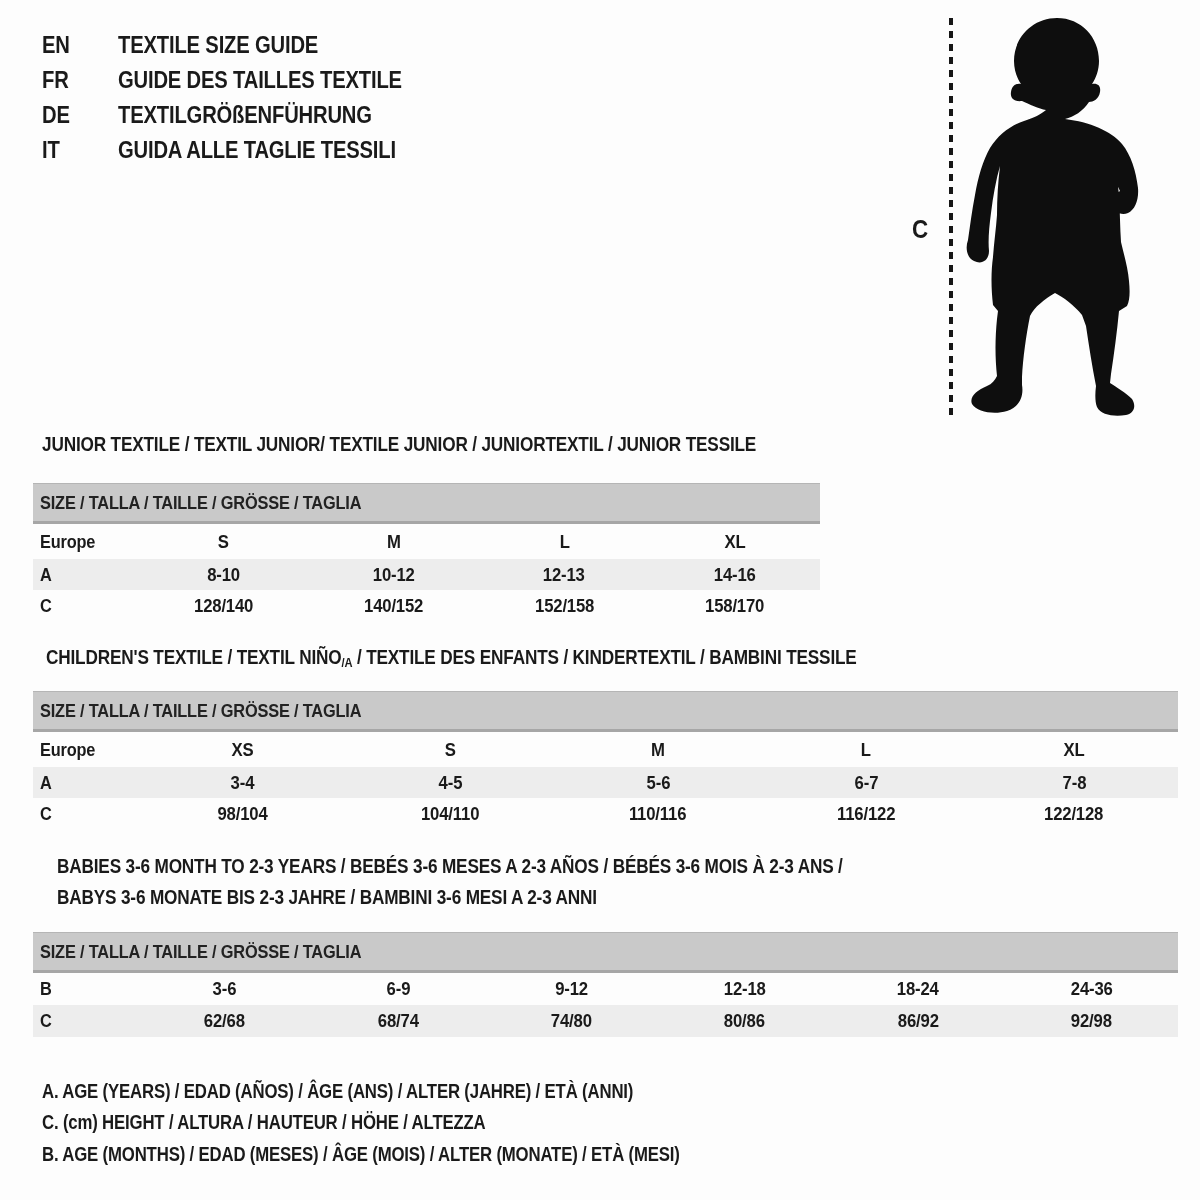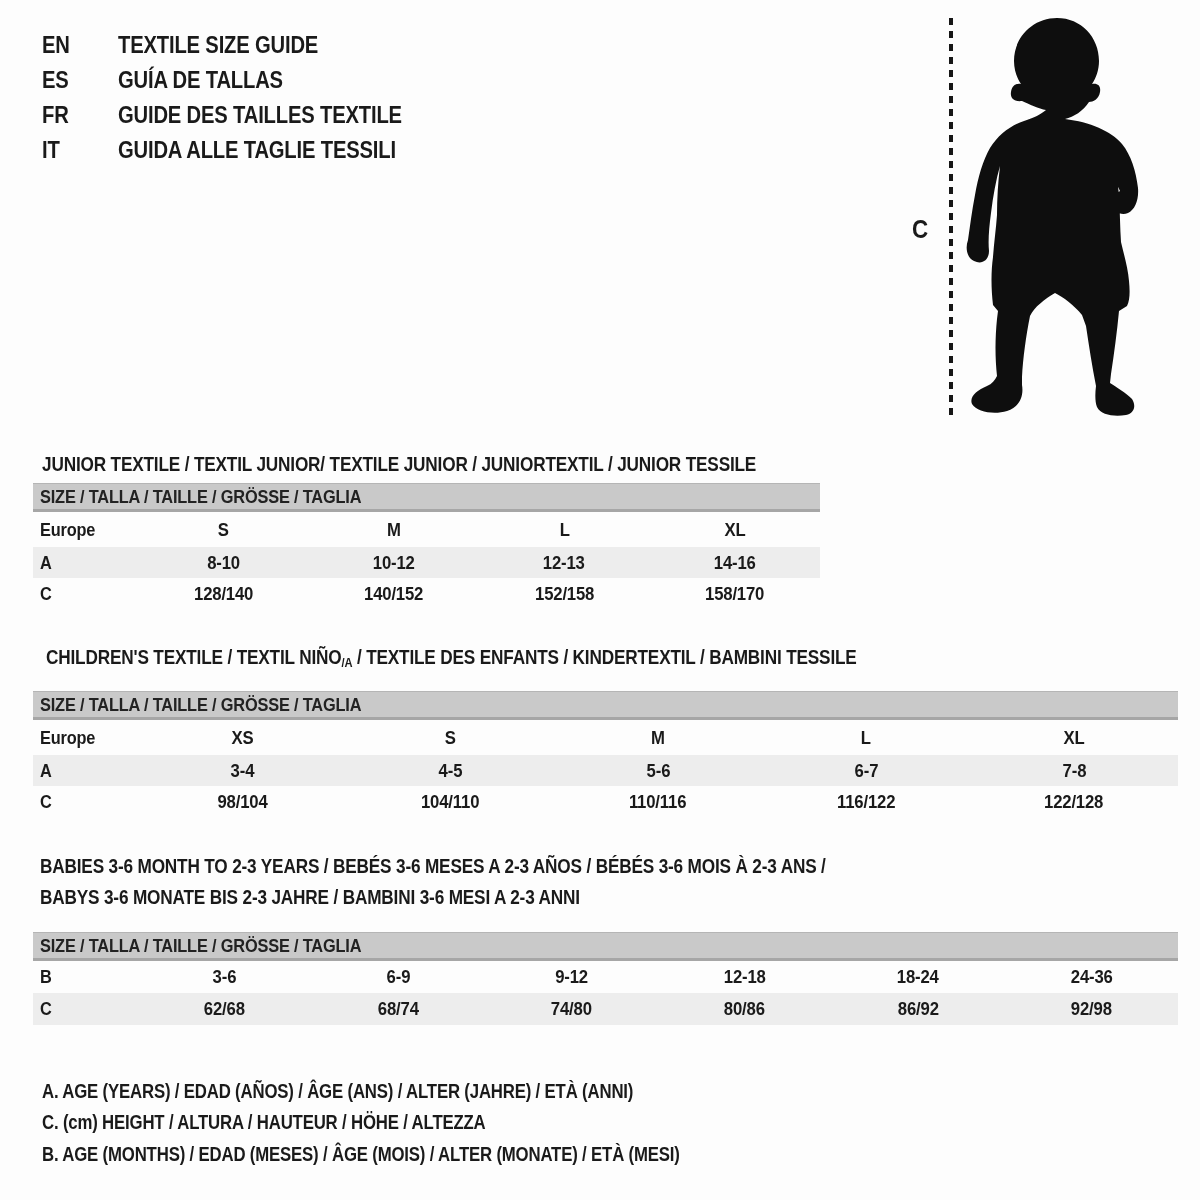--- a/index.html
+++ b/index.html
@@ -19,32 +19,32 @@
   
   .c-label { position:absolute; left:912px; top:214px; font-size:26px; }
   .measure-line {
     position:absolute; left:949px; top:18px; width:4px; height:398px;
     background:repeating-linear-gradient(to bottom, #161616 0 7px, transparent 7px 13px);
   }
   .silhouette { position:absolute; left:962px; top:14px; width:178px; height:404px; }
 
   
   .heading { position:absolute; font-size:20px; line-height:24px; }
-  .h-junior   { left:42px; top:452px; }
+  .h-junior   { left:42px; top:432px; }
   .h-children { left:46px; top:645px; }
-  .h-babies   { left:40px; top:851px; line-height:31px; }
+  .h-babies   { left:57px; top:851px; line-height:31px; }
   .subsm { font-size:13px; vertical-align:-3px; }
 
   
   .table { position:absolute; font-size:19px; }
   .t-junior   { left:33px; top:483px; width:787px; }
   .t-children { left:33px; top:691px; width:1145px; }
   .t-babies   { left:33px; top:932px; width:1145px; }
   .thead {
-    box-sizing:border-box; height:29px; background:#c9c9c9;
+    box-sizing:border-box; height:41px; background:#c9c9c9;
     border-top:1px solid #b5b5b5; border-bottom:3px solid #a6a6a6;
     display:flex; align-items:center; padding-left:7px; color:#222;
   }
   .trow { display:flex; align-items:center;justify-content:space-between; }
   .tlabel { width:105px; padding-left:7px; box-sizing:border-box; text-align:left; }
   .tcell  { flex:1 1 0; text-align:center; }
   .r-euro { height:35px; }
   .r-std  { height:31px; }
   .r-baby { height:32px; }
   .shade  { background:#ededed; }
@@ -57,26 +57,26 @@
 <body>
 
 <div class="canvas">
 
   <div class="lang-block">
     <div class="lang-row">
       <span class="lang-code"><span class="cond">EN</span></span>
       <span class="cond">TEXTILE SIZE GUIDE</span>
     </div>
     <div class="lang-row">
-      <span class="lang-code"><span class="cond">ES</span></span>
-      <span class="cond">GUÍA DE TALLAS</span>
+      <span class="lang-code"><span class="cond">FR</span></span>
+      <span class="cond">GUIDE DES TAILLES TEXTILE</span>
     </div>
     <div class="lang-row">
-      <span class="lang-code"><span class="cond">FR</span></span>
-      <span class="cond">GUIDE DES TAILLES TEXTILE</span>
+      <span class="lang-code"><span class="cond">DE</span></span>
+      <span class="cond">TEXTILGRÖßENFÜHRUNG</span>
     </div>
     <div class="lang-row">
       <span class="lang-code"><span class="cond">IT</span></span>
       <span class="cond">GUIDA ALLE TAGLIE TESSILI</span>
     </div>
   </div>
 
   <span class="c-label"><span class="cond">C</span></span>
   <div class="measure-line"></div>
   <svg class="silhouette" viewBox="0 0 178 404" aria-hidden="true">

